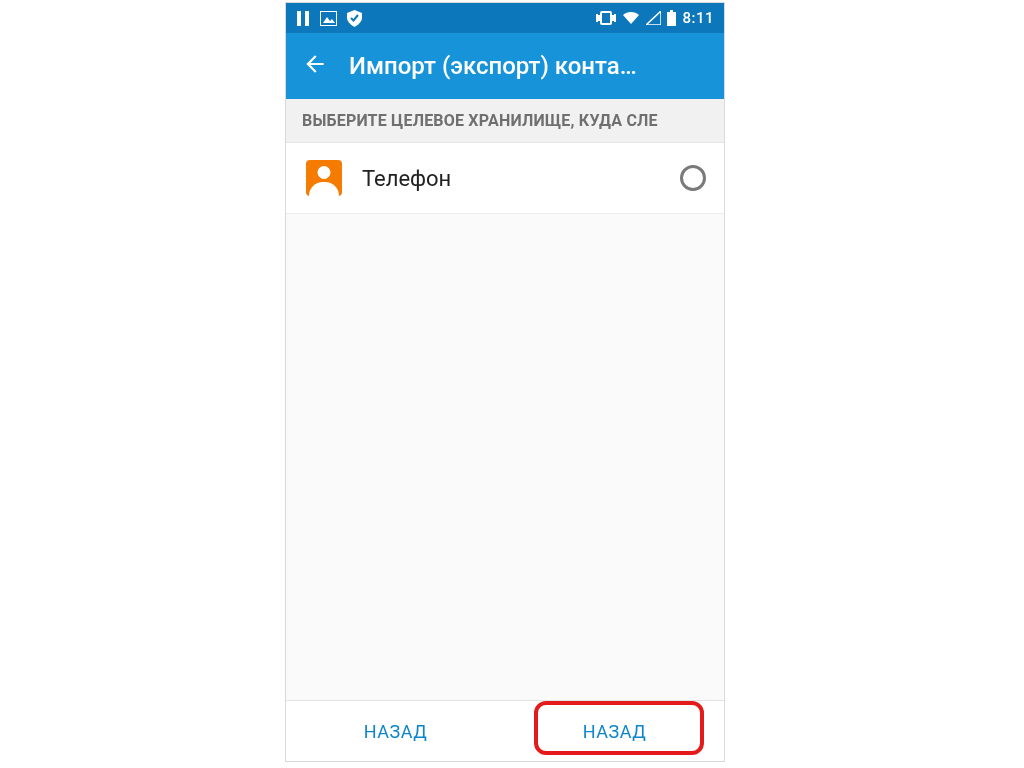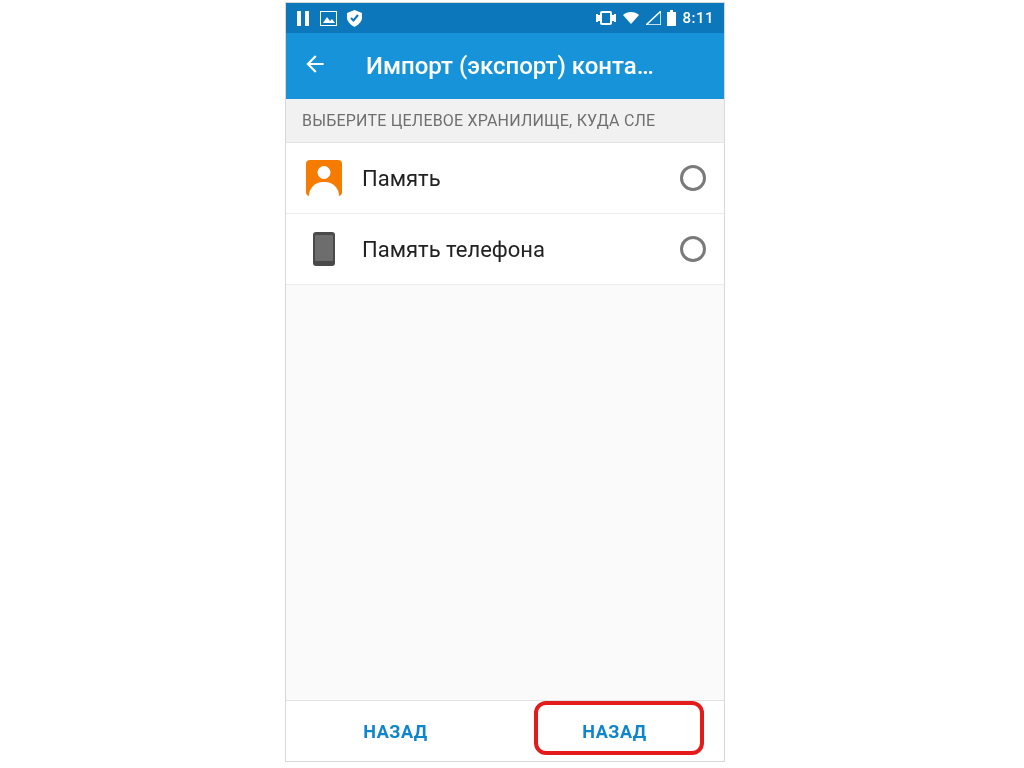--- a/index.html
+++ b/index.html
@@ -55,37 +55,37 @@
   }
   .statusbar svg { display: block; }
   .clock { font-weight: 500; letter-spacing: 0.5px; }
 
   
   .appbar {
     background: #1693d9;
     height: 66px;
     display: flex;
     align-items: center;
-    gap: 38px;
+    gap: 21px;
     padding: 0 16px;
     color: #ffffff;
   }
   .appbar .title {
     font-size: 24px;
     font-weight: 500;
     white-space: nowrap;
     overflow: hidden;
   }
 
   
   .section-header {
     background: #f1f1f1;
     color: #6f6f6f;
     font-size: 16px;
-    font-weight: 400;
+    font-weight: 700;
     letter-spacing: 0.2px;
     padding: 12px 16px 12px 16px;
     white-space: nowrap;
     overflow: hidden;
     border-bottom: 1px solid #e5e5e5;
   }
 
   
   .list {
     flex: 0 0 auto;
@@ -200,21 +200,21 @@
     height: 60px;
     border-top: 1px solid #e2e2e2;
     display: flex;
   }
   .bottombar .btn {
     flex: 1;
     display: flex;
     align-items: center;
     justify-content: center;
     font-size: 18px;
-    font-weight: 700;
+    font-weight: 400;
     color: #0f86cc;
     letter-spacing: 0.5px;
     position: relative;
   }
   .highlight-ring {
     position: absolute;
     border: 4px solid #e31b1b;
     border-radius: 12px;
     pointer-events: none;
     box-sizing: border-box;
@@ -289,31 +289,24 @@
 
     <div class="section-header">ВЫБЕРИТЕ ЦЕЛЕВОЕ ХРАНИЛИЩЕ, КУДА СЛЕ</div>
 
     <div class="list">
 
 
       <div class="row">
         <div class="icon-slot">
             <div class="contact-shape"></div>
           </div>
-        <div class="label">Память</div>
+        <div class="label">Телефон</div>
         <div class="radio off"></div>
       </div>
 
-      <div class="row">
-        <div class="icon-slot">
-            <div class="storage-shape"></div>
-          </div>
-        <div class="label">Память телефона</div>
-        <div class="radio off"></div>
-      </div>
 
     </div>
 
     <div class="fill-space"></div>
 
     <div class="bottombar">
       <div class="btn">
         <span>НАЗАД</span>
       </div>
       <div class="btn">

